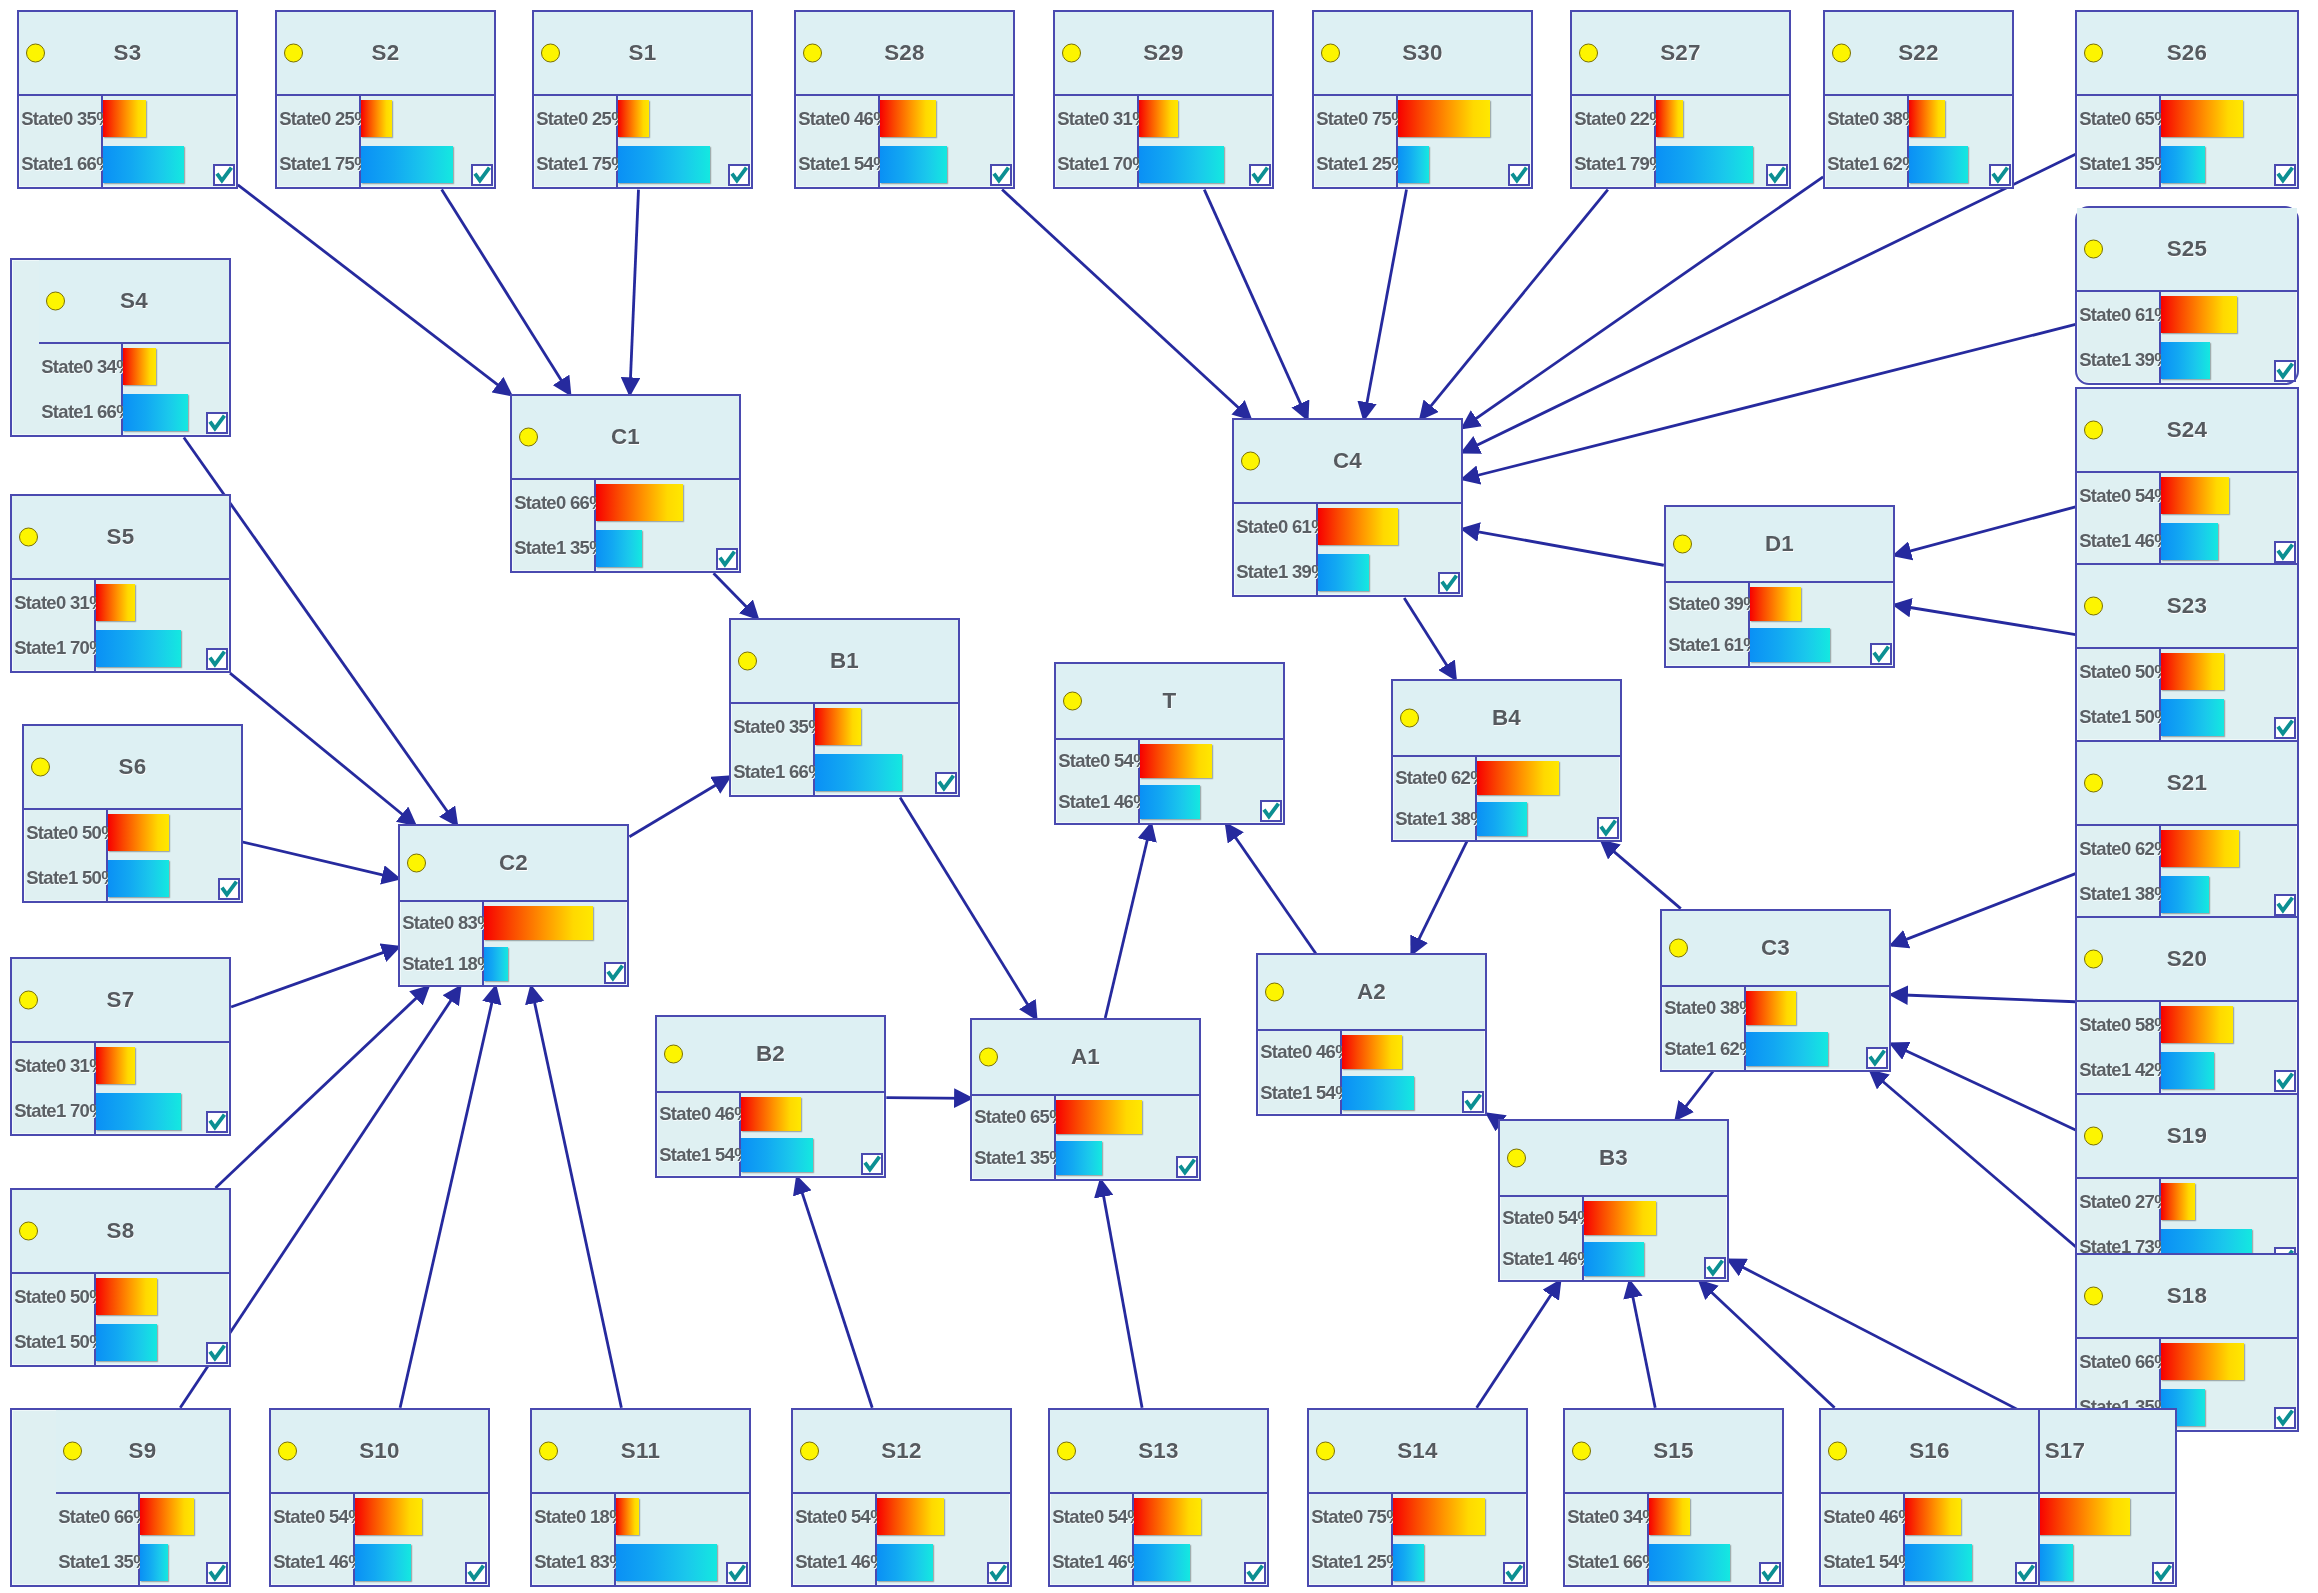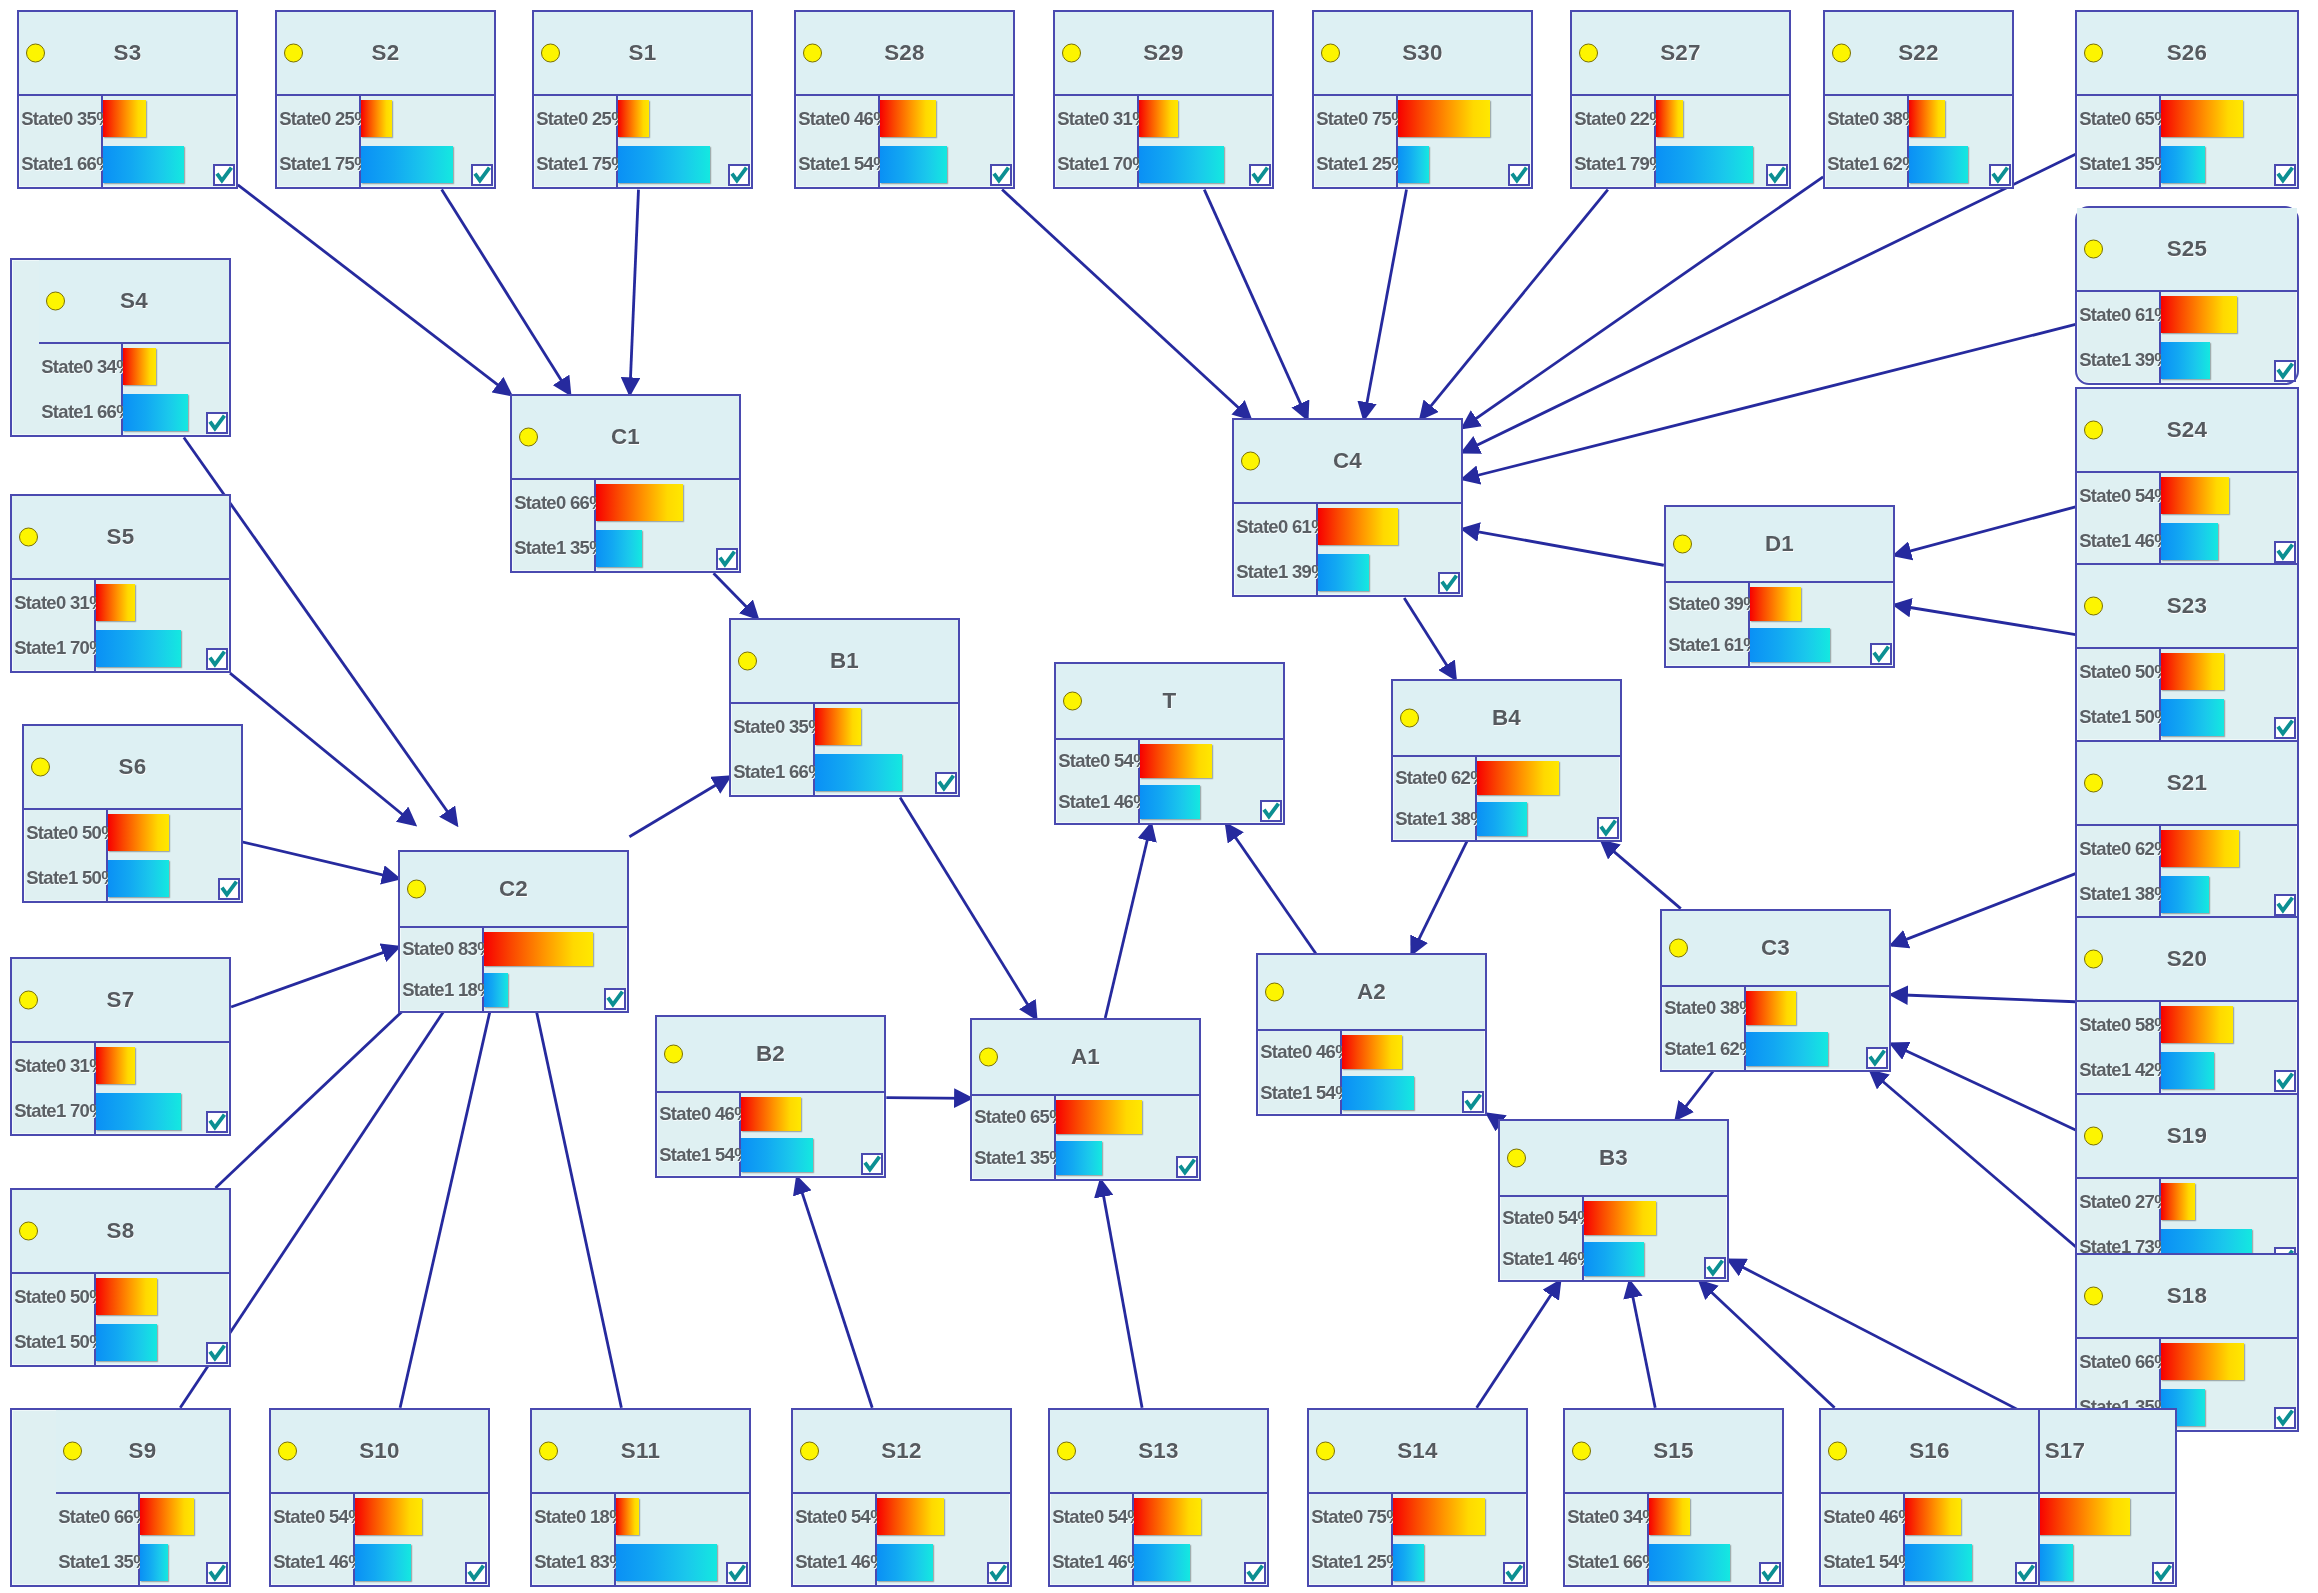--- a/index.html
+++ b/index.html
@@ -1063,21 +1063,21 @@
               <div class="bar s1" style="width: 35%;"></div>
             </div>
           </div>
           <div class="chk">
             <svg viewBox="0 0 24 24">
               <path d="M4 12 L9 19 L20 4" stroke="#0c8f92" stroke-width="5" fill="none" stroke-linecap="square"></path>
             </svg>
           </div>
         </div>
       </div>
-      <div class="node" style="left: 398px; top: 824px; width: 231px; height: 163px; margin-top: 26px;">
+      <div class="node" style="left: 398px; top: 824px; width: 231px; height: 163px;">
         <div class="node-head">
           <span class="node-dot"></span>
           <span class="node-title">C2</span>
         </div>
         <div class="node-body">
           <div class="labels">
             <div class="lab">State0 83%</div>
             <div class="lab">State1 18%</div>
           </div>
           <div class="bars">

